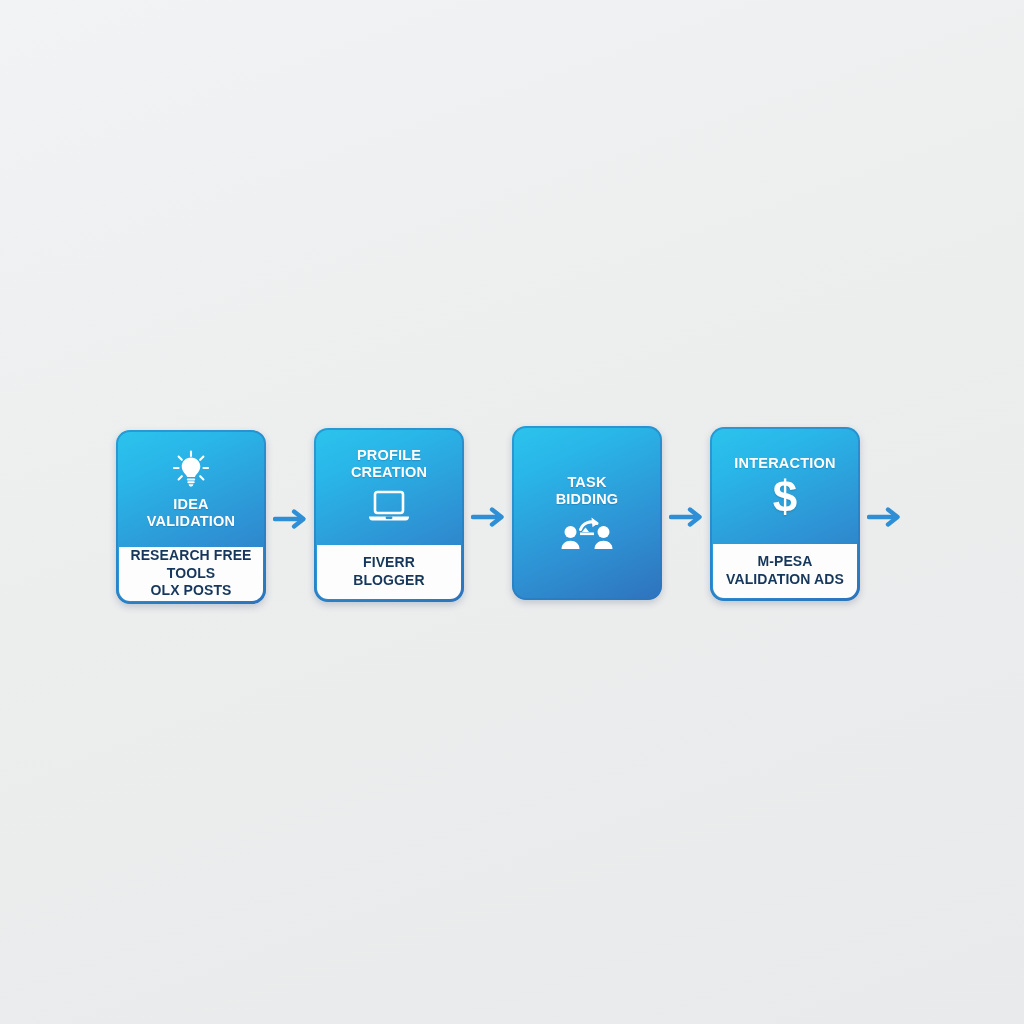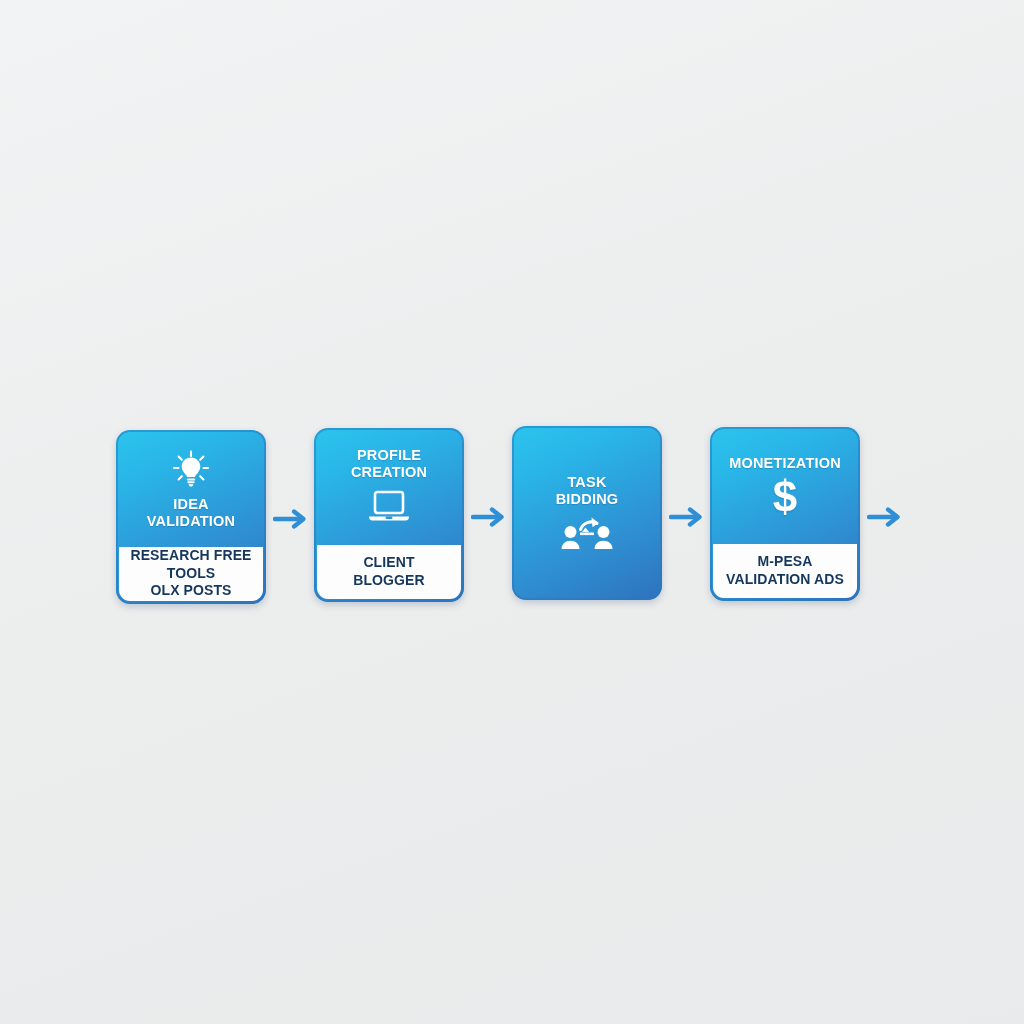--- a/index.html
+++ b/index.html
@@ -178,21 +178,21 @@
         <svg width="46" height="36" viewBox="0 0 46 36" fill="none">
           <rect x="9" y="3" width="28" height="21" rx="2.4" stroke="#ffffff" stroke-width="2.6" fill="none"></rect>
           <path d="M3 27.5h40c0 2.6-1.2 4-3.4 4H6.4C4.2 31.5 3 30.1 3 27.5z" fill="#ffffff"></path>
           <rect x="19.6" y="27.5" width="6.8" height="2.4" rx="1" fill="#2e93d4"></rect>
         </svg>
       </div>
       <div class="card-title">PROFILE
 CREATION</div>
     </div>
     <div class="card-bottom">
-      <div class="card-sub">CLIENT
+      <div class="card-sub">FIVERR
 BLOGGER</div>
     </div>
   </div>
 
   <div class="flow-arrow arrow-1">
     <svg width="34" height="24" viewBox="0 0 34 24" fill="none">
       <path d="M2 12h24" stroke="currentColor" stroke-width="4.4" stroke-linecap="round"></path>
       <path d="M21 4.5L30.5 12 21 19.5" stroke="currentColor" stroke-width="4.4" stroke-linecap="round" stroke-linejoin="round" fill="none"></path>
     </svg>
   </div>
@@ -221,21 +221,21 @@
       <path d="M2 12h24" stroke="currentColor" stroke-width="4.4" stroke-linecap="round"></path>
       <path d="M21 4.5L30.5 12 21 19.5" stroke="currentColor" stroke-width="4.4" stroke-linecap="round" stroke-linejoin="round" fill="none"></path>
     </svg>
   </div>
 
   <div class="flow-card nudge-3">
     <div class="card-top title-first">
       <div class="card-icon">
         <span class="dollar-glyph">$</span>
       </div>
-      <div class="card-title">MONETIZATION</div>
+      <div class="card-title">INTERACTION</div>
     </div>
     <div class="card-bottom">
       <div class="card-sub">M-PESA
 VALIDATION ADS</div>
     </div>
   </div>
 
   <div class="flow-arrow arrow-3">
     <svg width="34" height="24" viewBox="0 0 34 24" fill="none">
       <path d="M2 12h24" stroke="currentColor" stroke-width="4.4" stroke-linecap="round"></path>

